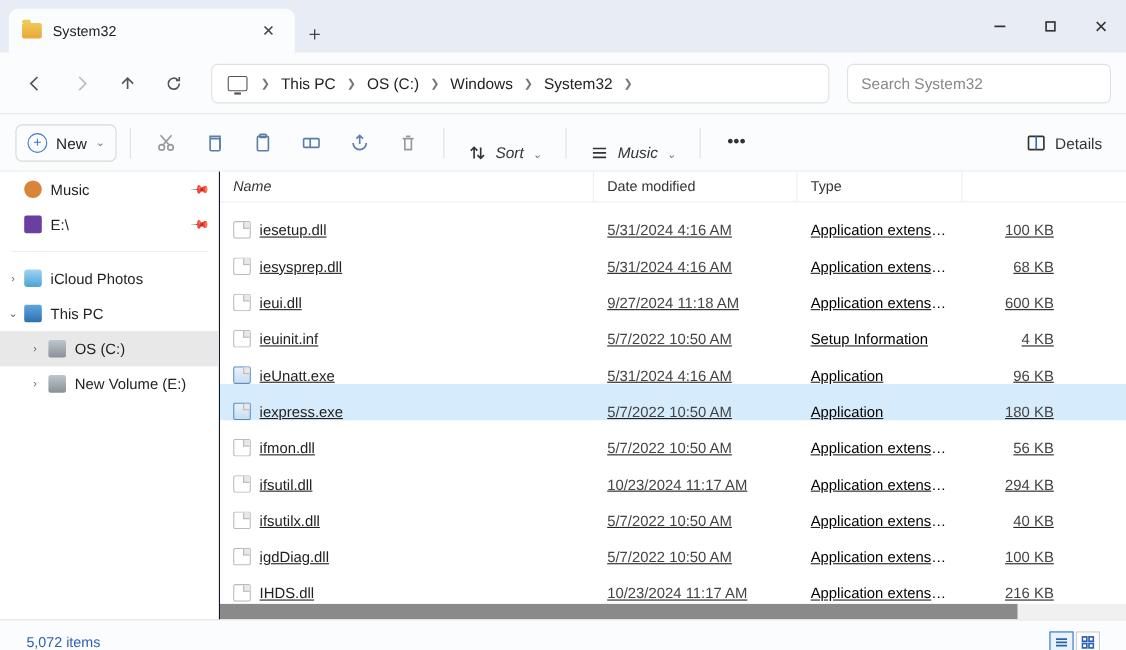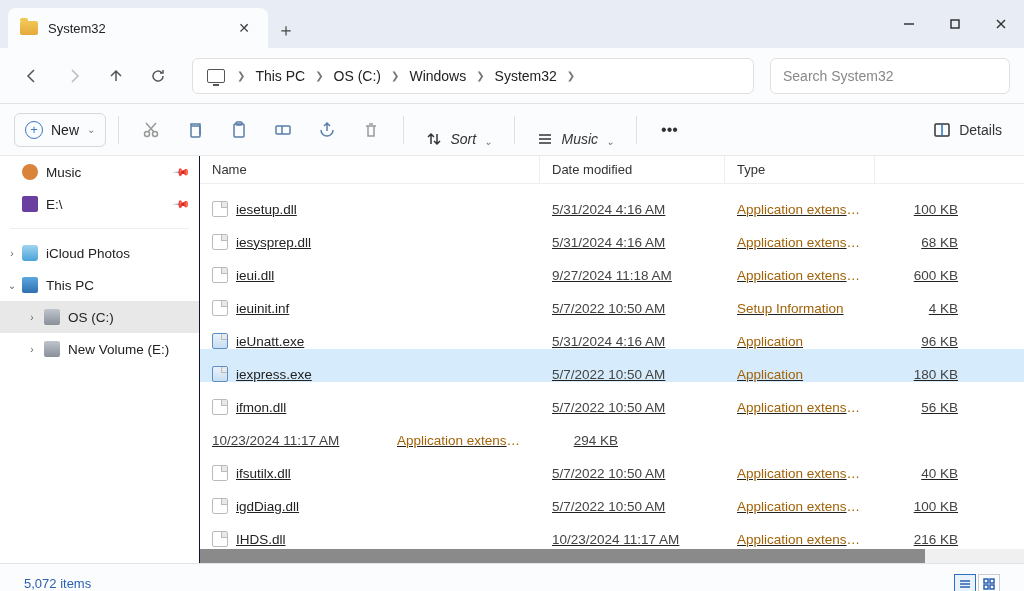--- a/index.html
+++ b/index.html
@@ -51,31 +51,31 @@
   .ico-music { background:#d9843a; border-radius:50%; }
   .ico-video { background:#6b3fa0; border-radius:2px; }
   .ico-cloud { background:linear-gradient(#9fd4f0,#4aa3d8); border-radius:3px; }
   .ico-pc { background:linear-gradient(#5ca8e0,#2f6fb0); border-radius:2px; }
   .ico-drive { background:linear-gradient(#bfc5cc,#8a9098); border-radius:2px; }
 
   
   .filepane { flex:1; display:flex; flex-direction:column; position:relative; overflow:hidden; }
   .col-headers { display:flex; height:28px; border-bottom:1px solid #eee; align-items:center; font-size:13px; color:#333; }
   .col-headers .col { padding:0 12px; border-right:1px solid #eee; height:100%; display:flex; align-items:center; position:relative; }
-  .col-name { flex: 0 0 340px; }
+  .col-name { flex: 0 0 340px; font-style: italic; }
   .col-date { flex: 0 0 185px; }
   .col-type { flex: 0 0 150px; }
   .col-size { flex: 0 0 95px; text-align:right; justify-content:flex-end; }
   .files { overflow-y:auto; flex:1; }
   .row { display:flex; height:33px; align-items:flex-end; font-size:13.5px; color:#222; cursor:pointer;text-decoration:underline; }
   .row.selected { background:#d6ebfb; }
   .row .cell { padding:0 12px; overflow:hidden; white-space:nowrap; text-overflow:ellipsis; }
   .row .c-name { flex:0 0 340px; display:flex; align-items:center; gap:8px; }
   .row .c-date { flex:0 0 185px; color:#444; }
-  .row .c-type { flex:0 0 150px; color:#a16207; }
+  .row .c-type { flex:0 0 150px; color:#000000; }
   .row .c-size { flex:0 0 95px; text-align:right; color:#444; }
   .file-ico { width:16px; height:16px; border:1px solid #bbb; border-radius:2px; background:#fff; position:relative; flex-shrink:0; }
   .file-ico::after { content:""; position:absolute; top:0; right:0; width:5px; height:5px; background:#e8e8e8; border-left:1px solid #bbb; border-bottom:1px solid #bbb; }
   .file-ico.exe { border-color:#5a8fc4; background:linear-gradient(#eaf3fb,#c8ddf0); }
   .files::-webkit-scrollbar, .sidebar::-webkit-scrollbar { width:14px; }
   .files::-webkit-scrollbar-thumb, .sidebar::-webkit-scrollbar-thumb { background:#c4c4c4; border-radius:2px; }
   .hscroll { height:14px; background:#f0f0f0; position:relative; }
   .hscroll-thumb { position:absolute; left:0; top:0; height:100%; width:88%; background:#8a8a8a; }
 
   
@@ -339,20 +339,24 @@
         <div class="row">
     <div class="cell c-name">
             <span class="file-ico"></span>
             <span>ifmon.dll</span>
           </div>
     <div class="cell c-date">5/7/2022 10:50 AM</div>
     <div class="cell c-type">Application extension</div>
     <div class="cell c-size">56 KB</div>
         </div>
         <div class="row">
+    <div class="cell c-name">
+            <span class="file-ico"></span>
+            <span>ifsutil.dll</span>
+          </div>
     <div class="cell c-date">10/23/2024 11:17 AM</div>
     <div class="cell c-type">Application extension</div>
     <div class="cell c-size">294 KB</div>
         </div>
         <div class="row">
     <div class="cell c-name">
             <span class="file-ico"></span>
             <span>ifsutilx.dll</span>
           </div>
     <div class="cell c-date">5/7/2022 10:50 AM</div>

